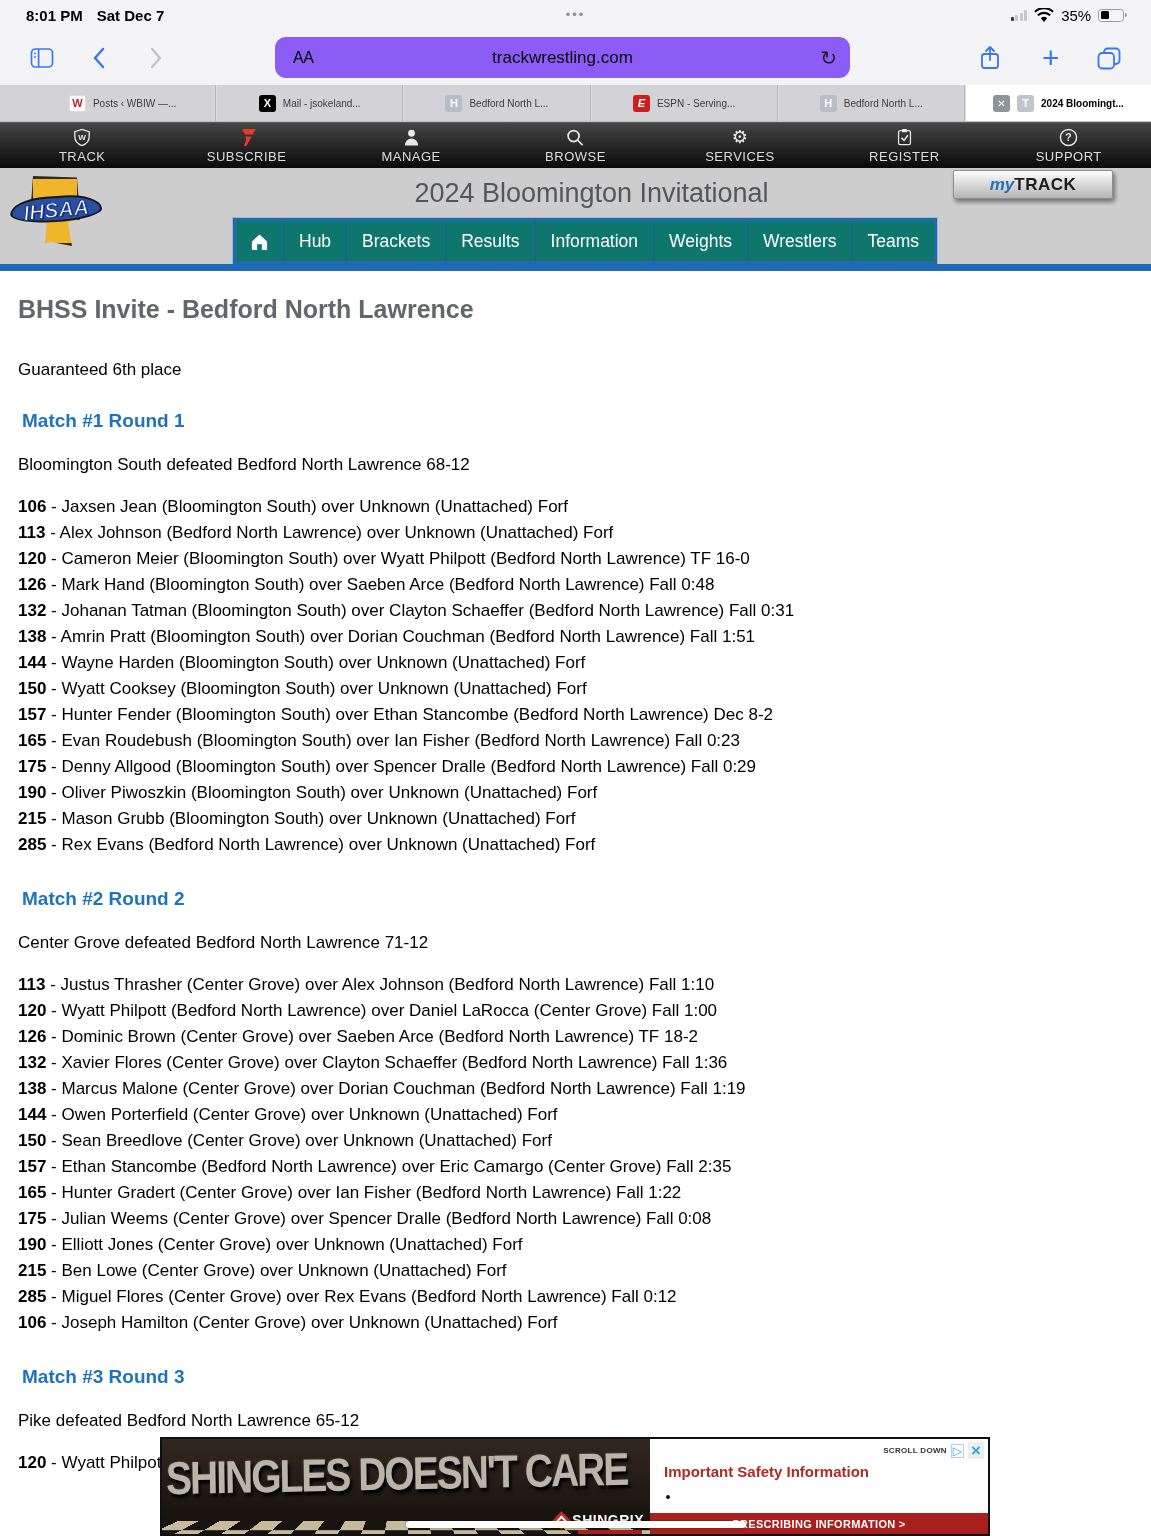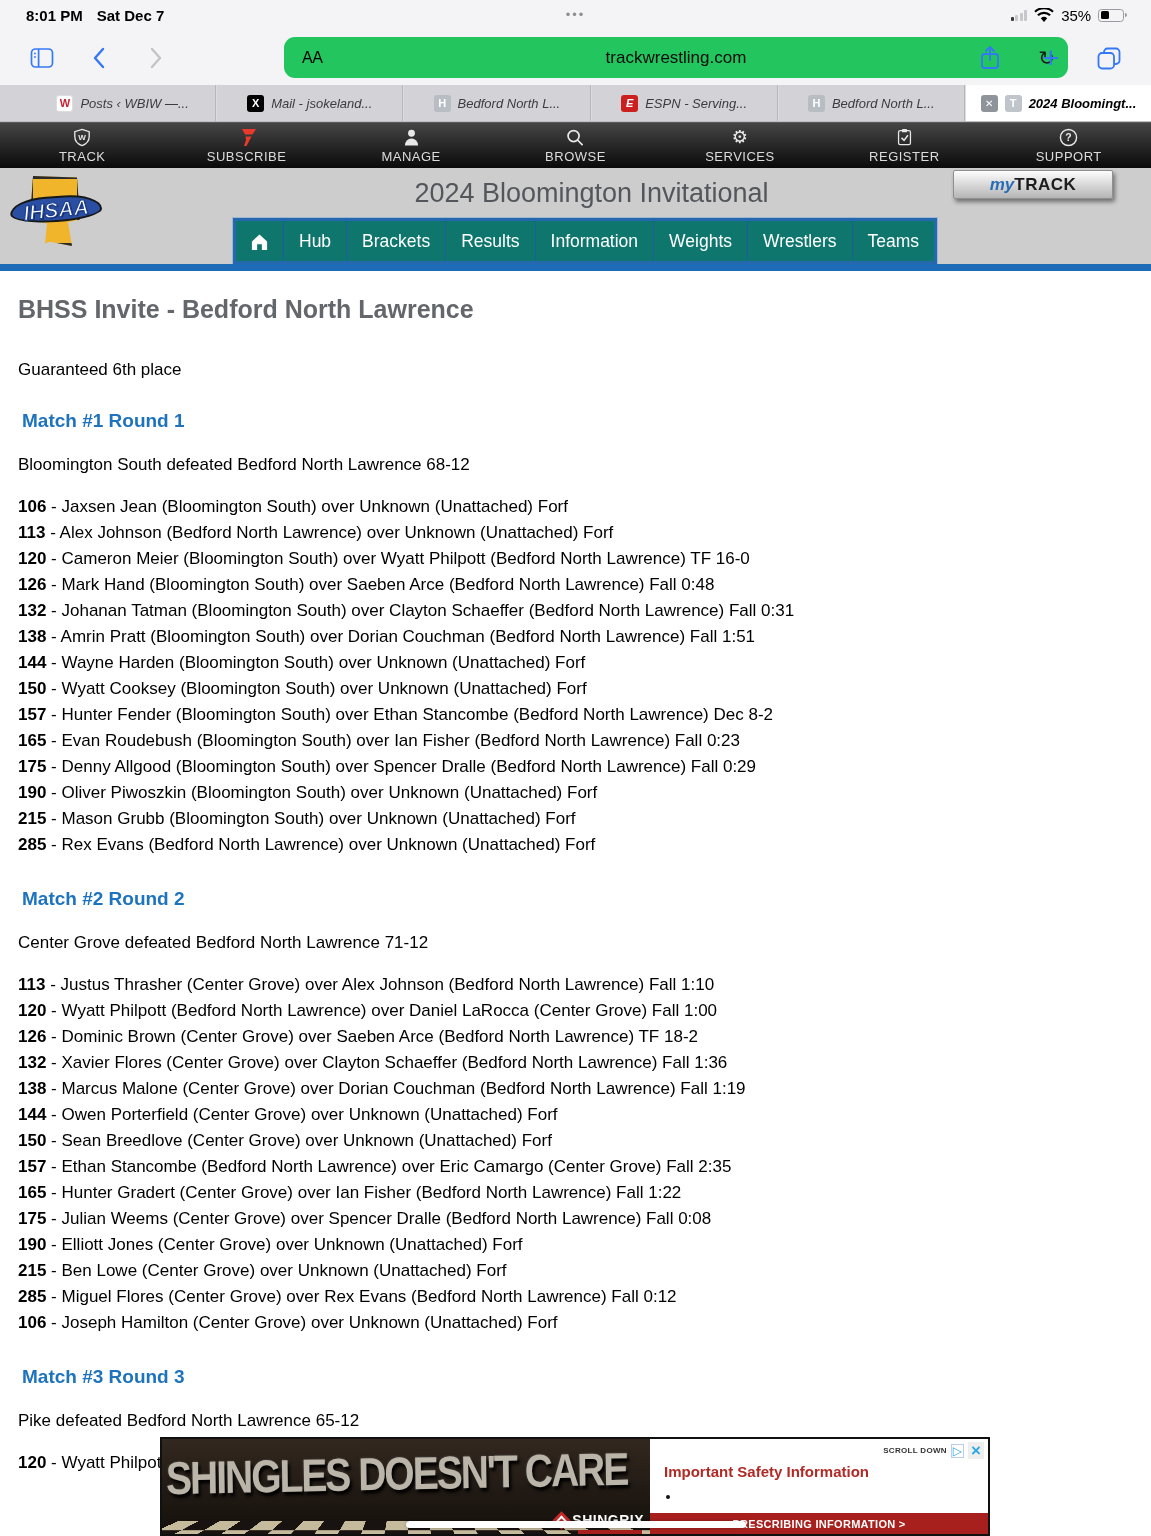--- a/index.html
+++ b/index.html
@@ -19,30 +19,30 @@
   .cell i:nth-child(2){ height:6px; } .cell i:nth-child(3){ height:8px; } .cell i:nth-child(4){ height:11px; }
   .bat-wrap { display:flex; align-items:center; }
   .bat { width:26px; height:13px; border:1px solid #9a9aa0; border-radius:3.5px; position:relative; }
   .bat-fill { position:absolute; left:1.5px; top:1.5px; bottom:1.5px; width:8px; background:#000; border-radius:1.5px; }
   .bat-tip { width:1.8px; height:4.6px; background:#9a9aa0; border-radius:0 2px 2px 0; margin-left:1px; }
 
   .toolbar { position:absolute; top:30px; left:0; right:0; height:55px; }
   .tb-ic { position:absolute; top:50%; transform:translateY(-50%); background:none; border:none; cursor:pointer; }
   .i-sidebar{ left:30px; } .i-back{ left:92px; } .i-fwd{ left:150px; }
   .i-share{ left:980px; } .i-plus{ left:1042px; font-size:30px; color:#3478f6; font-weight:300; line-height:1;} .i-tabs{ left:1097px; }
-  .urlpill { position:absolute; left:284px; top:7px; width:784px; height:41px; background:#22c55e; border-radius:11px; display:flex; align-items:center; }
+  .urlpill { position:absolute; left:275px; top:7px; width:575px; height:41px; background:#8b5cf6; border-radius:11px; display:flex; align-items:center; }
   .reader-btn { position:absolute; left:18px; font-size:16px; color:#000; letter-spacing:-0.5px; background:none; border:none; cursor:pointer;}
   .url-text { width:100%; text-align:center; font-size:17px; color:#0a0a0a; }
   .refresh-btn { position:absolute; right:13px; font-size:20px; color:#1c1c1e; background:none; border:none; cursor:pointer;}
 
   
   .tabbar { position:absolute; top:85px; left:0; right:0; height:37px; background:#d2d2d7; display:flex; border-bottom:1px solid #bebec3; }
   .tab { flex:1; display:flex; align-items:center; justify-content:center; gap:7px; border-right:1px solid #b6b6bb; border-left:1px solid #dcdce0; overflow:hidden; cursor:pointer; }
   .tab:first-child { margin-left:30px; border-left:none; }
-  .tab-title { font-size:13px; color:#3c3c40; white-space:nowrap;font-style:italic; }
+  .tab-title { font-size:10px; color:#3c3c40; white-space:nowrap; }
   .tab.active { background:#fff; border-right:none; position:relative; }
   .tab.active .tab-title { color:#000; font-weight:bold; }
   .fav { width:17px; height:17px; min-width:17px; border-radius:3px; font-size:11px; font-weight:bold; display:flex; align-items:center; justify-content:center; }
   .fav-w { background:#fff; color:#c8202f; border:0.5px solid #ddd; }
   .fav-x { background:#000; color:#fff; }
   .fav-h { background:#b7bdc3; color:#fff; }
   .fav-e { background:#cc1f1f; color:#fff; font-style:italic; }
   .fav-t { background:#bfc5cb; color:#fff; }
   .tab-close { width:17px; height:17px; min-width:17px; border-radius:3px; background:#8f949b; color:#fff; font-size:10px; display:flex; align-items:center; justify-content:center; cursor:pointer; }
 

